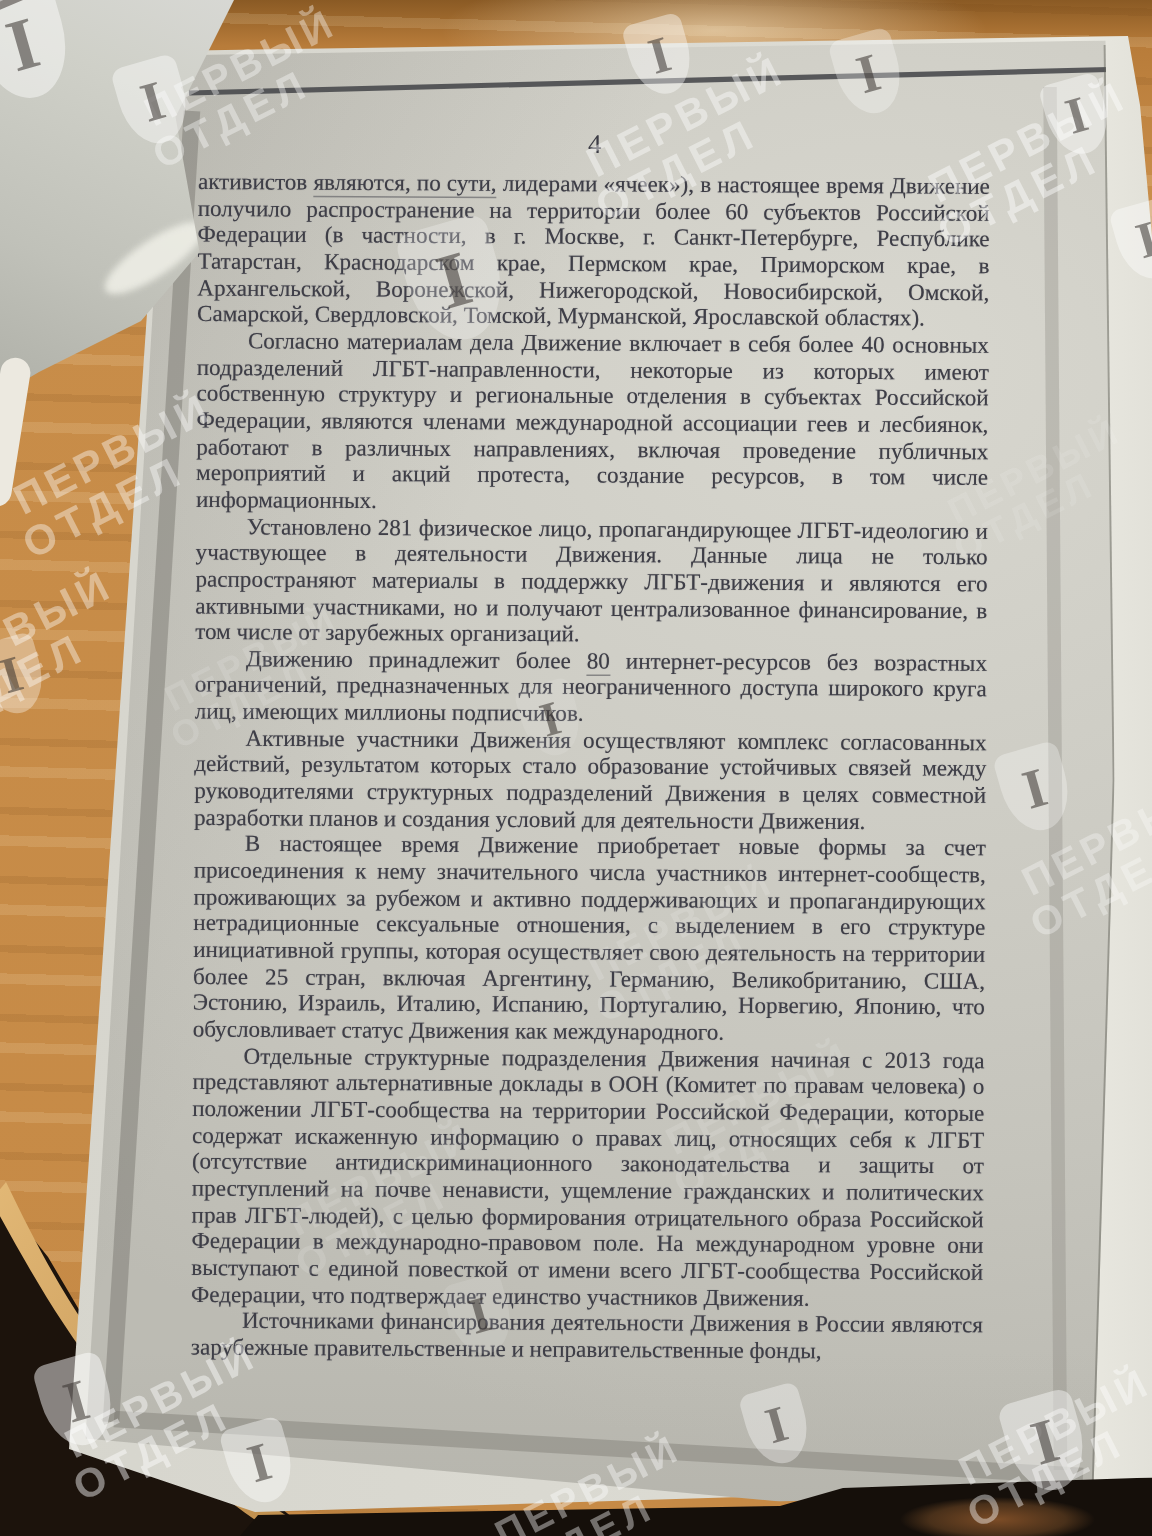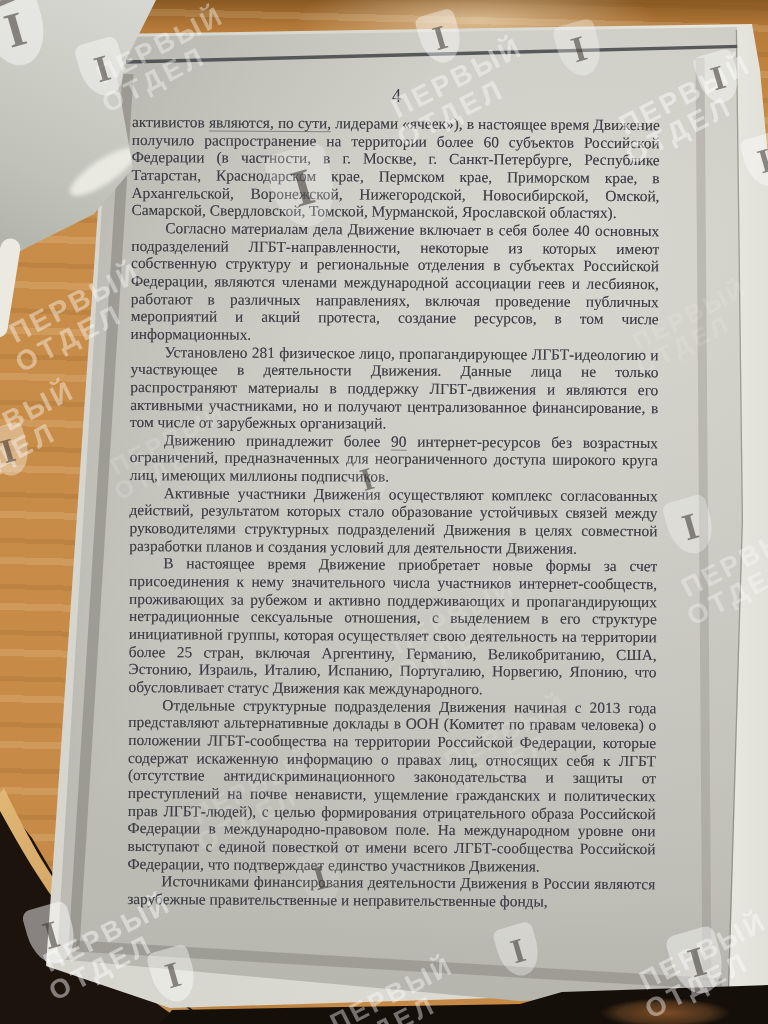--- a/index.html
+++ b/index.html
@@ -88,21 +88,21 @@
       <path d="M700,58 L707,980" stroke="rgba(128,125,118,.30)" stroke-width="9" fill="none"></path>
       <path d="M76,946 L722,984" stroke="rgba(116,113,106,.38)" stroke-width="11" fill="none"></path>
       <path d="M737,30 L743,520 L729,992" stroke="rgba(92,90,82,.45)" stroke-width="2.5" fill="none"></path>
     </svg>
 
     <div class="page-number">4</div>
     <div class="document-text">
         <p class="noindent">активистов <span class="pencil-underline">являются, по сути,</span> лидерами «ячеек»), в настоящее время Движение получило распространение на территории более 60 субъектов Российской Федерации (в частности, в г. Москве, г. Санкт-Петербурге, Республике Татарстан, Краснодарском крае, Пермском крае, Приморском крае, в Архангельской, Воронежской, Нижегородской, Новосибирской, Омской, Самарской, Свердловской, Томской, Мурманской, Ярославской областях).</p>
         <p class="">Согласно материалам дела Движение включает в себя более 40 основных подразделений ЛГБТ-направленности, некоторые из которых имеют собственную структуру и региональные отделения в субъектах Российской Федерации, являются членами международной ассоциации геев и лесбиянок, работают в различных направлениях, включая проведение публичных мероприятий и акций протеста, создание ресурсов, в том числе информационных.</p>
         <p class="">Установлено 281 физическое лицо, пропагандирующее ЛГБТ-идеологию и участвующее в деятельности Движения. Данные лица не только распространяют материалы в поддержку ЛГБТ-движения и являются его активными участниками, но и получают централизованное финансирование, в том числе от зарубежных организаций.</p>
-        <p class="">Движению принадлежит более <span class="pencil-underline">90</span> интернет-ресурсов без возрастных ограничений, предназначенных для неограниченного доступа широкого круга лиц, имеющих миллионы подписчиков.</p>
+        <p class="">Движению принадлежит более <span class="pencil-underline">80</span> интернет-ресурсов без возрастных ограничений, предназначенных для неограниченного доступа широкого круга лиц, имеющих миллионы подписчиков.</p>
         <p class="">Активные участники Движения осуществляют комплекс согласованных действий, результатом которых стало образование устойчивых связей между руководителями структурных подразделений Движения в целях совместной разработки планов и создания условий для деятельности Движения.</p>
         <p class="">В настоящее время Движение приобретает новые формы за счет присоединения к нему значительного числа участников интернет-сообществ, проживающих за рубежом и активно поддерживающих и пропагандирующих нетрадиционные сексуальные отношения, с выделением в его структуре инициативной группы, которая осуществляет свою деятельность на территории более 25 стран, включая Аргентину, Германию, Великобританию, США, Эстонию, Израиль, Италию, Испанию, Португалию, Норвегию, Японию, что обусловливает статус Движения как международного.</p>
         <p class="">Отдельные структурные подразделения Движения начиная с 2013 года представляют альтернативные доклады в ООН (Комитет по правам человека) о положении ЛГБТ-сообщества на территории Российской Федерации, которые содержат искаженную информацию о правах лиц, относящих себя к ЛГБТ (отсутствие антидискриминационного законодательства и защиты от преступлений на почве ненависти, ущемление гражданских и политических прав ЛГБТ-людей), с целью формирования отрицательного образа Российской Федерации в международно-правовом поле. На международном уровне они выступают с единой повесткой от имени всего ЛГБТ-сообщества Российской Федерации, что подтверждает единство участников Движения.</p>
         <p class="">Источниками финансирования деятельности Движения в России являются зарубежные правительственные и неправительственные фонды,</p>
       </div>
   </div>
 
   <div class="flipped-sheet">
     <div class="curl-highlight"></div>
   </div>

